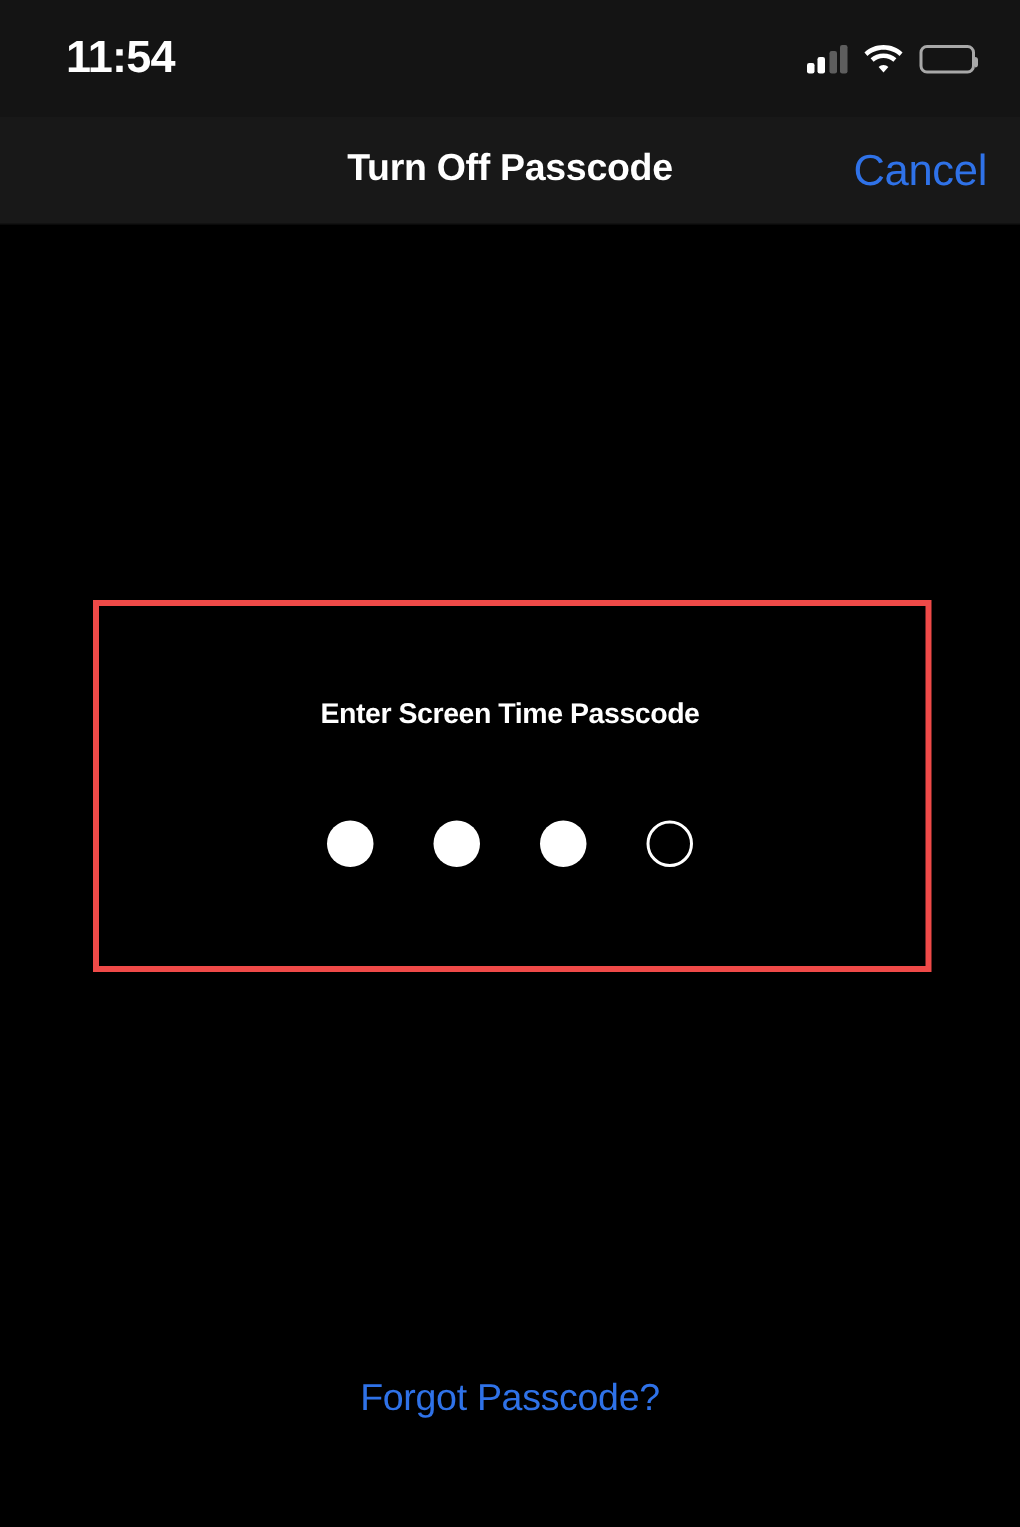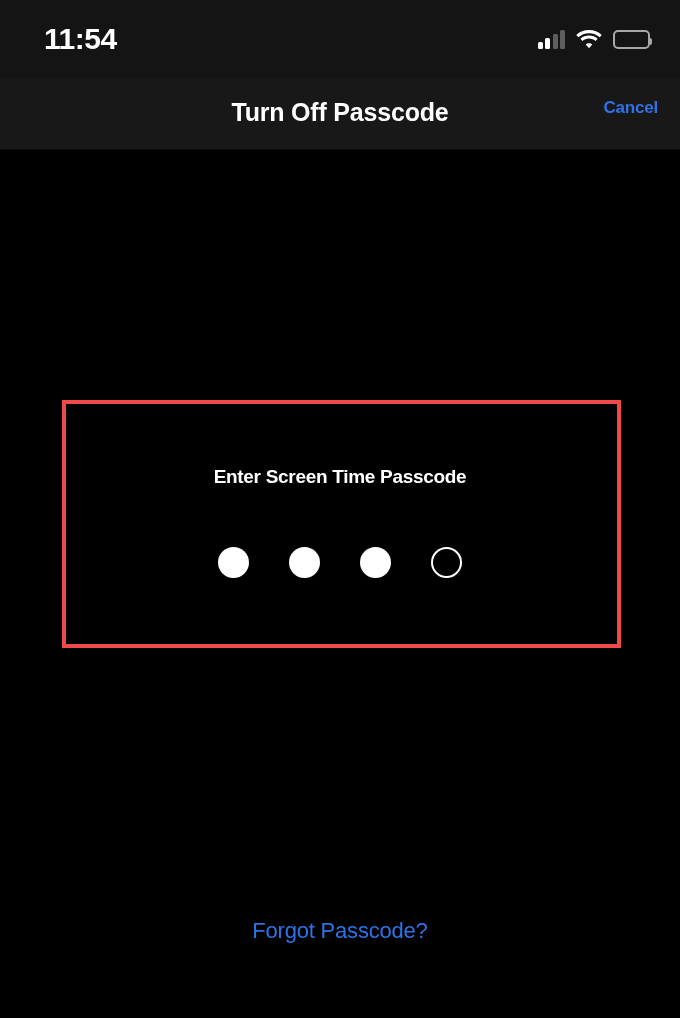--- a/index.html
+++ b/index.html
@@ -115,22 +115,22 @@
     color: #ffffff;
     font-size: 25px;
     font-weight: bold;
     letter-spacing: -0.2px;
   }
   .nav-cancel {
     position: absolute;
     right: 22px;
     top: 20px;
     color: #2f72e8;
-    font-size: 17px;
-    font-weight: bold;
+    font-size: 29px;
+    font-weight: normal;
     letter-spacing: -0.2px;
     cursor: pointer;
   }
 
   
   .content {
     position: absolute;
     left: 0;
     top: 150px;
     width: 680px;
@@ -186,21 +186,21 @@
     border: 2.5px solid #ffffff;
   }
 
   .forgot {
     position: absolute;
     left: 0;
     right: 0;
     top: 768px;
     text-align: center;
     color: #2f72e8;
-    font-size: 22px;
+    font-size: 25px;
     letter-spacing: -0.2px;
     cursor: pointer;
   }
 </style>
 </head>
 <body>
 
 <div class="phone">
 
   <div class="status-bar">

